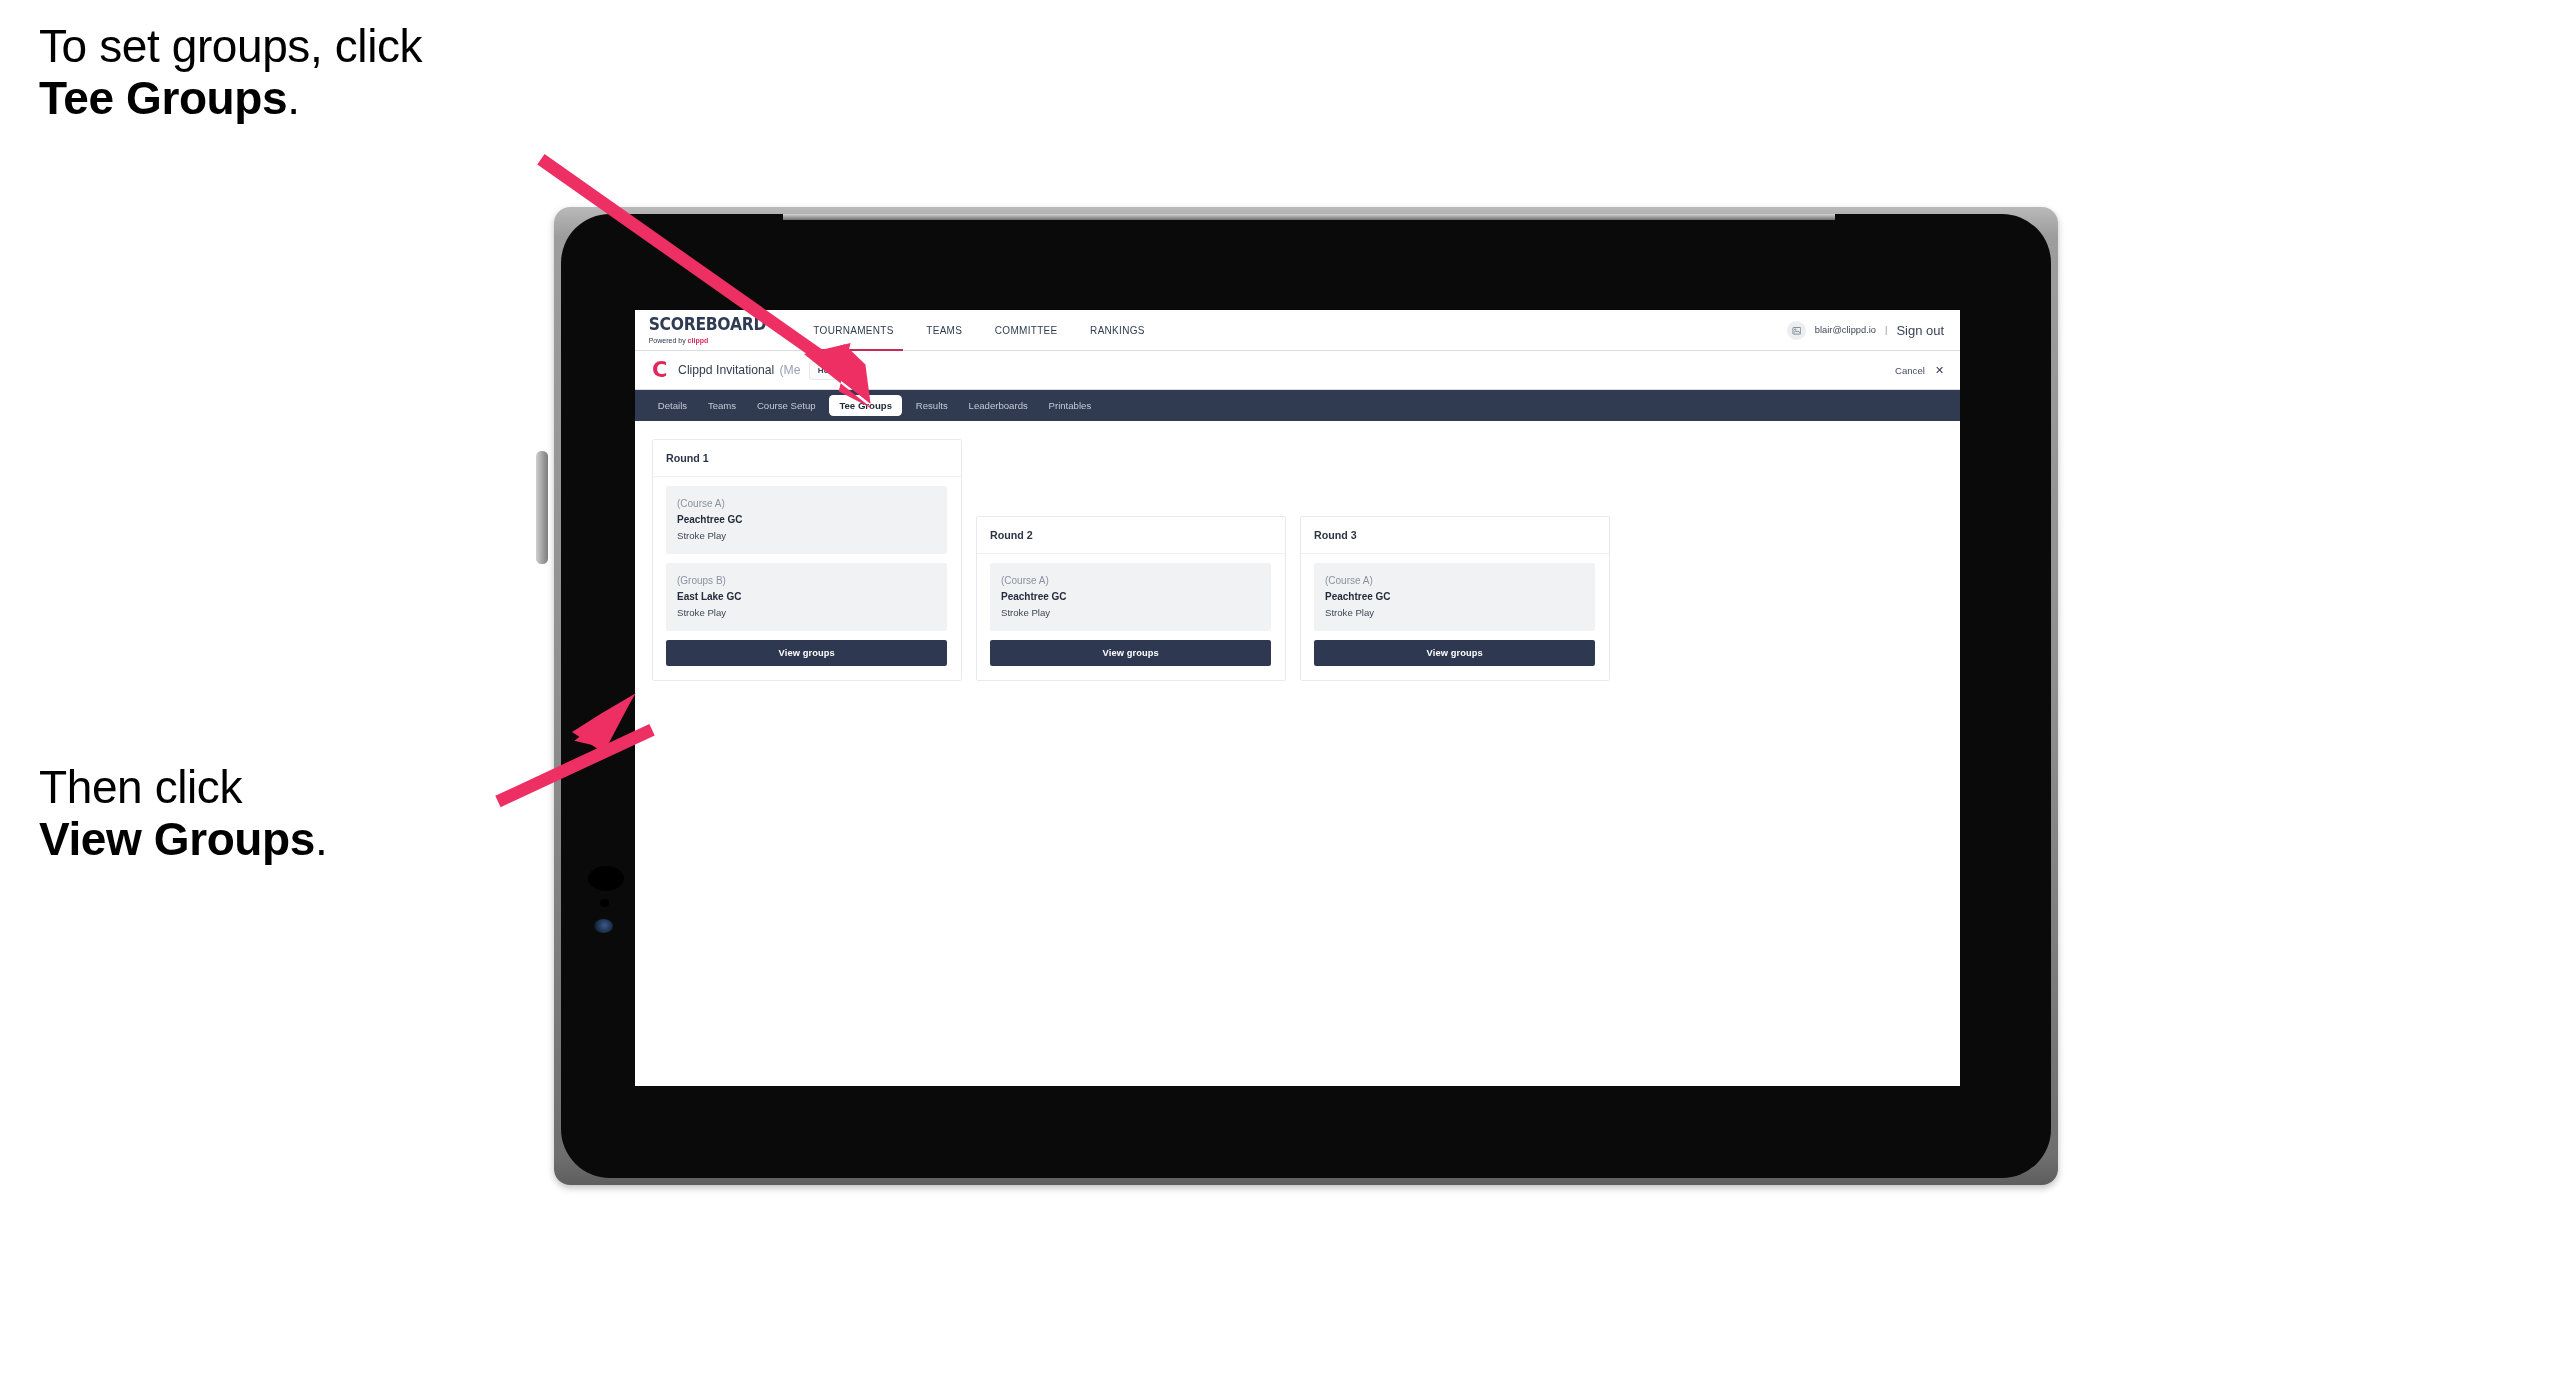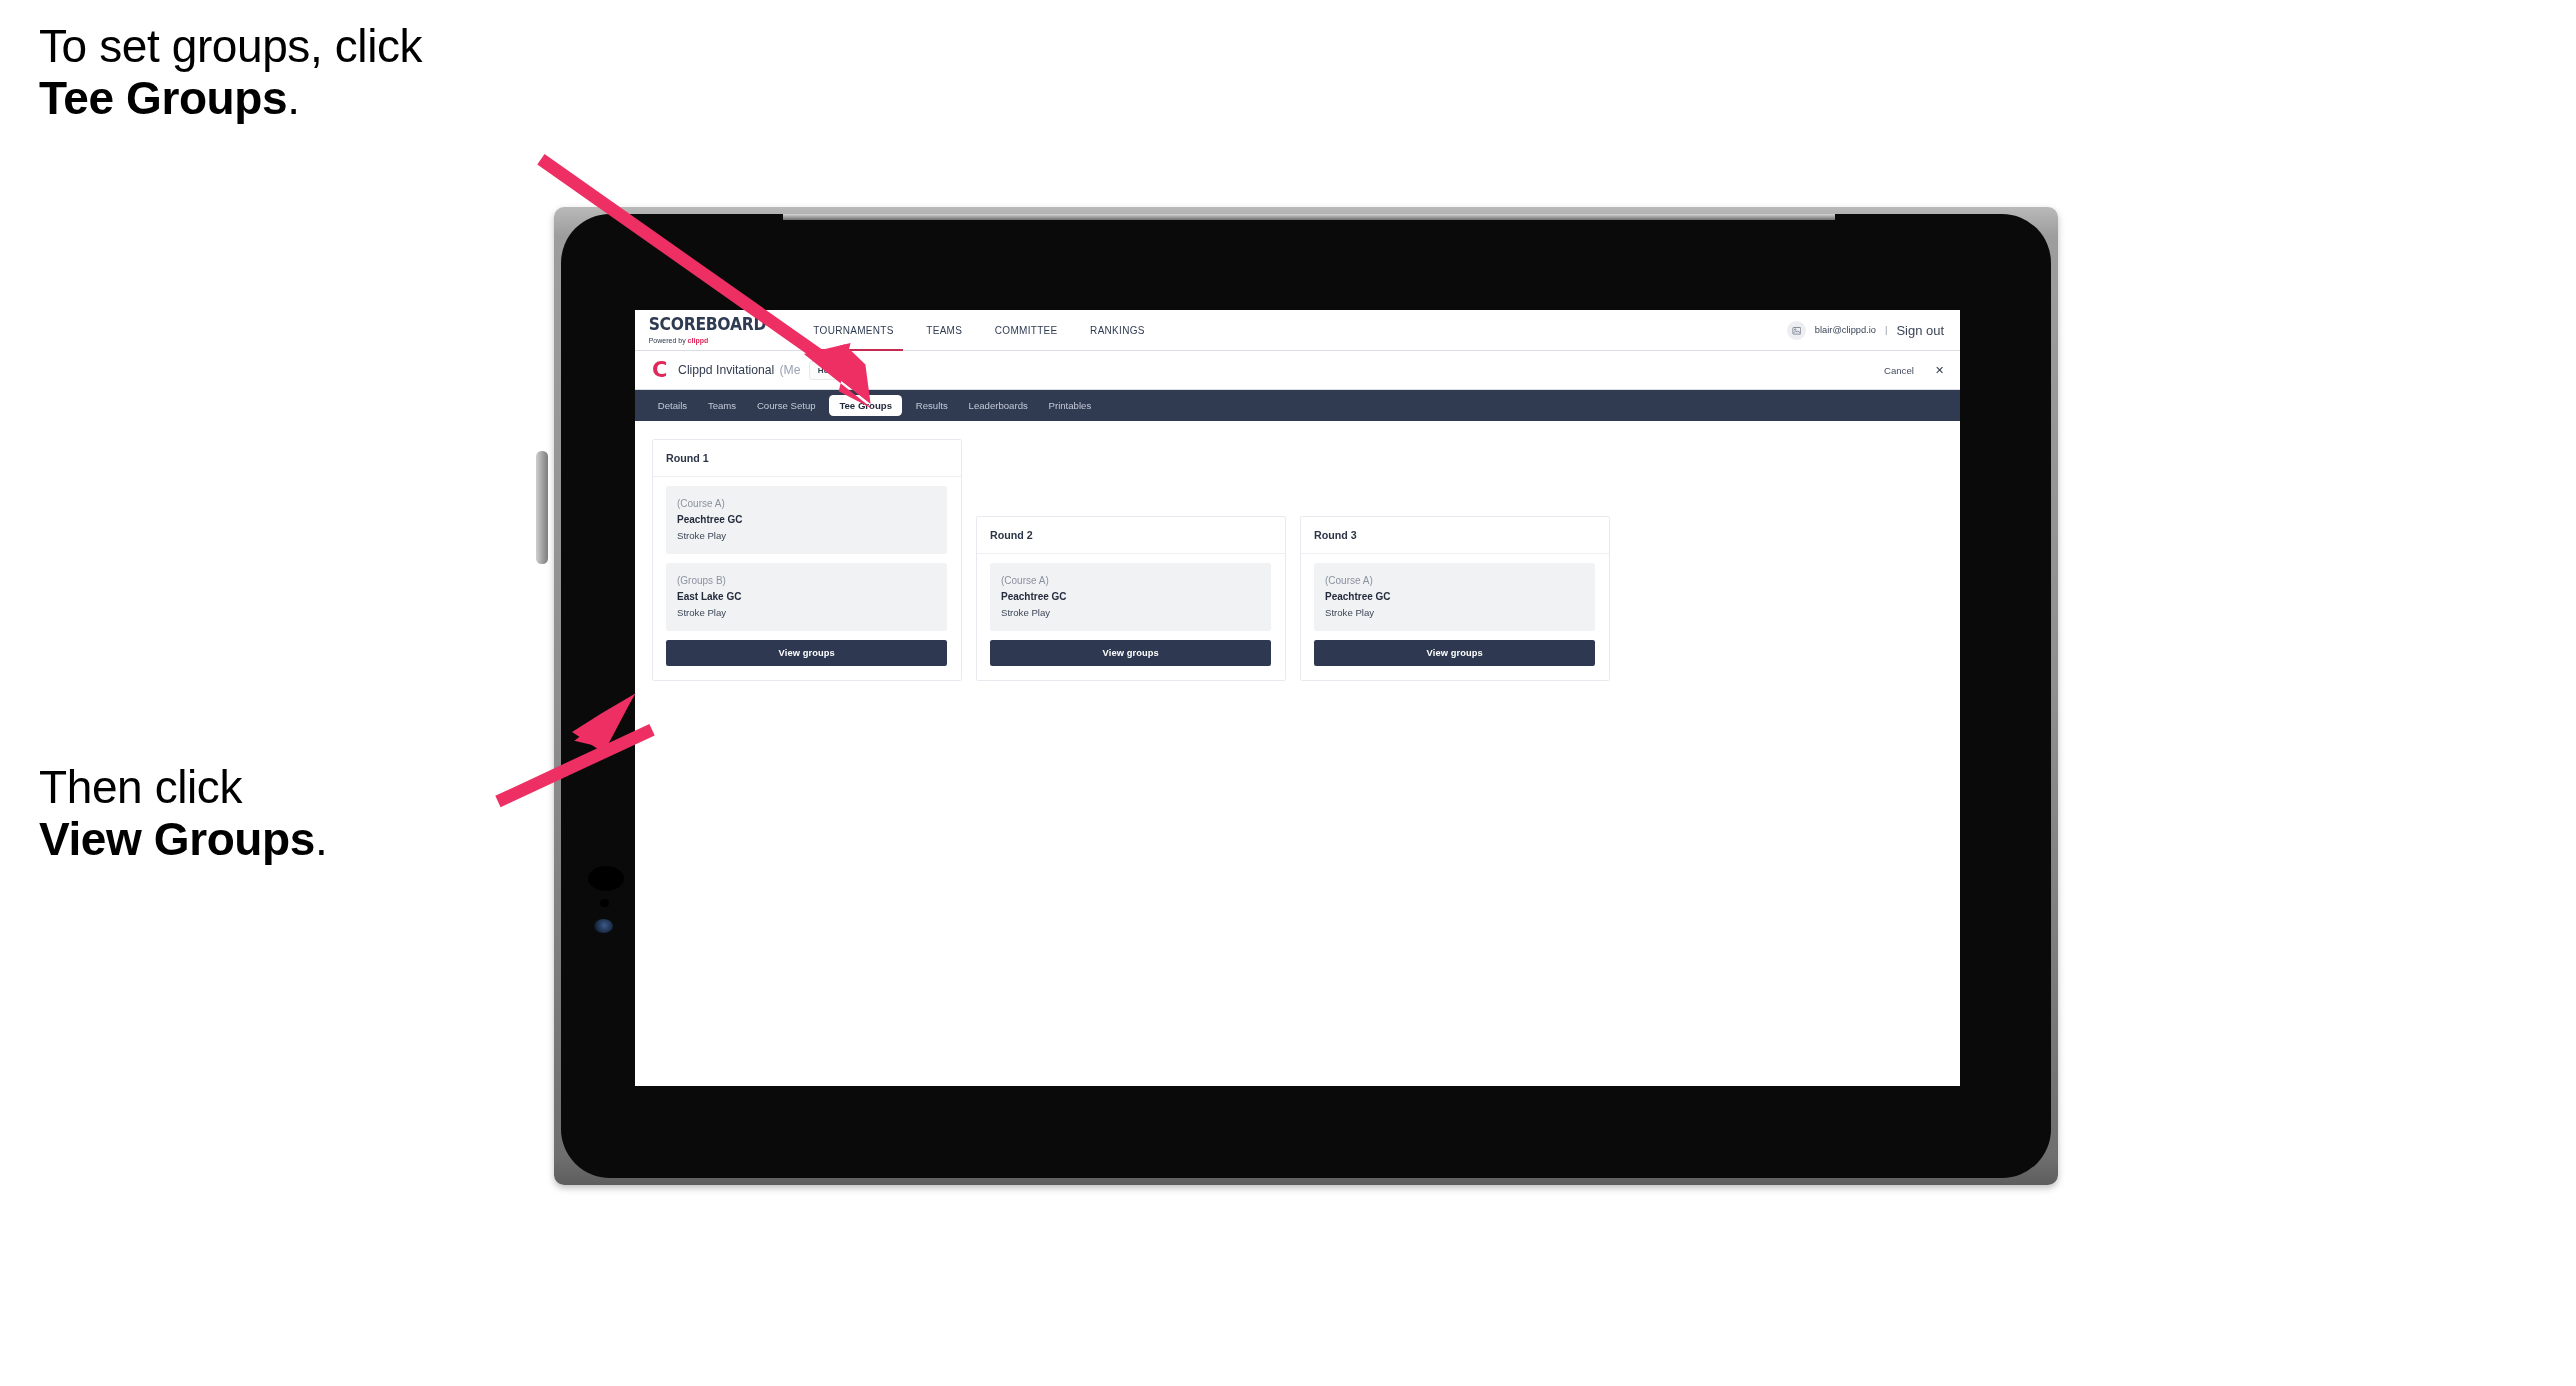--- a/index.html
+++ b/index.html
@@ -25,21 +25,21 @@
   #annot-top  { left: 39px; top: 21px;  width: 608px; }
   #annot-bot  { left: 39px; top: 762px; width: 608px; }
 
   .arrow-svg { position: absolute; left: 0; top: 0; width: 2576px; height: 1386px; pointer-events: none; }
 
   
   #tablet {
     position: absolute;
     left: 554px; top: 207px;
     width: 1504px; height: 978px;
-    border-radius: 10px;
+    border-radius: 16px;
     background: linear-gradient(180deg,#b9b9b9 0%, #9d9d9d 3%, #8f8f8f 50%, #6f6f6f 97%, #5e5e5e 100%);
     padding: 7.4px;
     box-shadow: 0 3px 7.4px rgba(0,0,0,.25);
   }
   #tablet-inner {
     width: 100%; height: 100%;
     border-radius: 49px;
     background: #0a0a0a;
     position: relative;
     overflow: hidden;
@@ -141,21 +141,21 @@
     font-weight: 700; font-size: 21px; color:#e0285a; line-height:1;
   }
   #tourn-title { margin-left: 7.4px; font-size: 12.2px; color:#323c4f; }
   #tourn-sub { font-size: 12.2px; color:#9aa2b1; margin-left: 5.2px; }
   #hosting-badge {
     margin-left: 9px;
     font-size: 8.1px; font-weight: 700; color:#3a4356;
     background:#fbfbfc; border:0.7px solid #e6e8ec; border-radius: 3px;
     padding: 4.4px 7.4px;
   }
-  #cancel-area { margin-left:auto; display:flex; align-items:center; gap: 21px; cursor:pointer; }
+  #cancel-area { margin-left:auto; display:flex; align-items:center; gap: 10px; cursor:pointer; }
   #cancel-label { font-size: 9.6px; color:#434d61; }
   #cancel-x { font-size: 11px; color:#333c4e; line-height:1; }
 
   
   #subtabs {
     background:#303b52;
     height: 31px;
     display:flex; align-items:center;
     padding: 0 12px;
     gap: 0;

